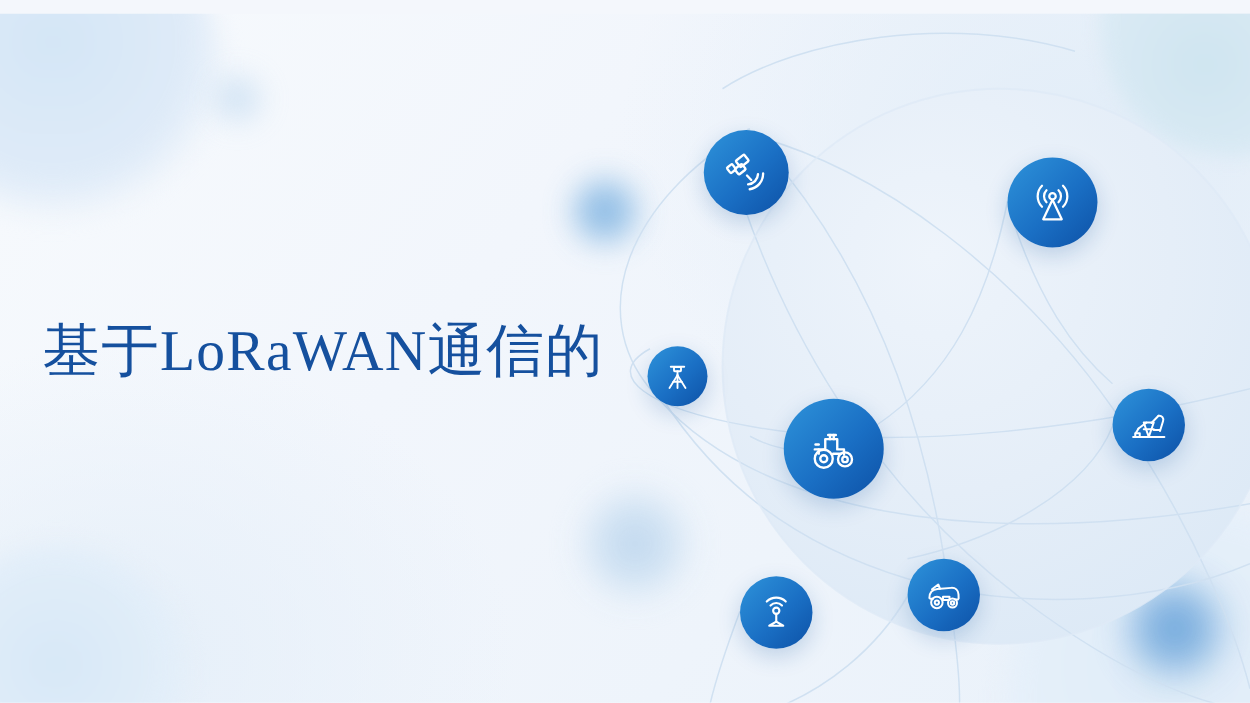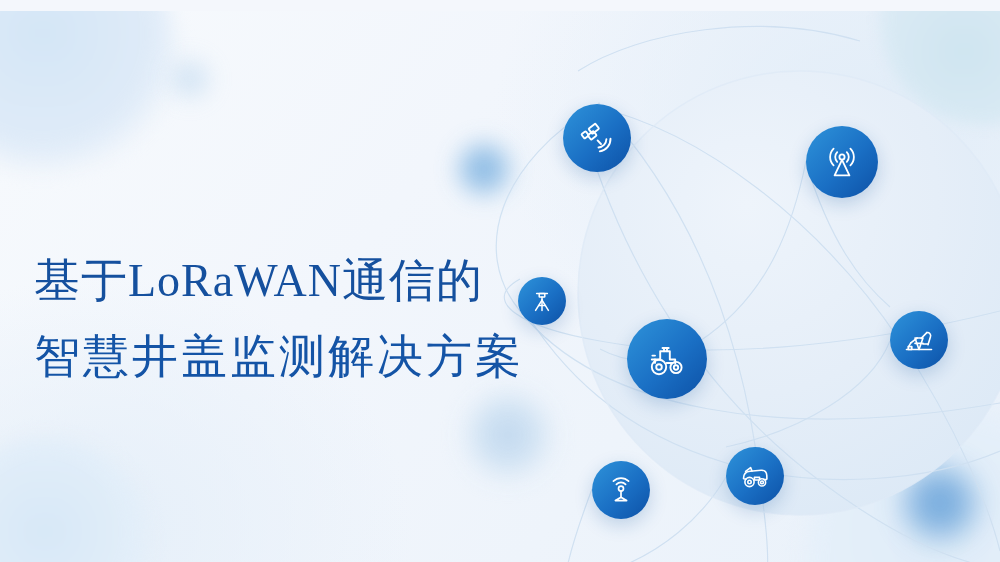--- a/index.html
+++ b/index.html
@@ -122,21 +122,20 @@
       <path d="M726,466 C700,510 660,540 620,556"></path>
       <path d="M592,478 C580,510 570,540 566,562"></path>
       <path d="M890,330 C870,380 800,420 726,436"></path>
     </g>
 
     <circle cx="800" cy="282" r="222" fill="none" stroke="#dfeaf6" stroke-width="1.5" opacity=".8"></circle>
   </svg>
 
   <div id="title">
     <div class="line l1">基于LoRaWAN通信的</div>
-    <div class="line l2">智慧井盖监测解决方案</div>
   </div>
 
   <div class="node" style="left:563px;top:93px;width:68px;height:68px;background:linear-gradient(135deg,#2e93da 0%,#1a6fc4 55%,#0d51a6 100%);">
     <span>
       <svg width="40" height="40" viewBox="0 0 40 40" fill="none" stroke="#fff" stroke-width="1.9" stroke-linecap="round" stroke-linejoin="round">
         <rect x="12.5" y="7.5" width="8.6" height="6.4" rx="1" transform="rotate(-38 16.8 10.7)"></rect>
         <rect x="5.4" y="14.2" width="5.4" height="5.4" rx="1" transform="rotate(-38 8.1 16.9)"></rect>
         <rect x="11.6" y="14.6" width="7.2" height="5.6" rx="1" transform="rotate(-38 15.2 17.4)"></rect>
         <path d="M20.6 22.4 L24 26"></path>
         <path d="M21.5 29.5 a8.6 8.6 0 0 0 7.9 -8.2"></path>

